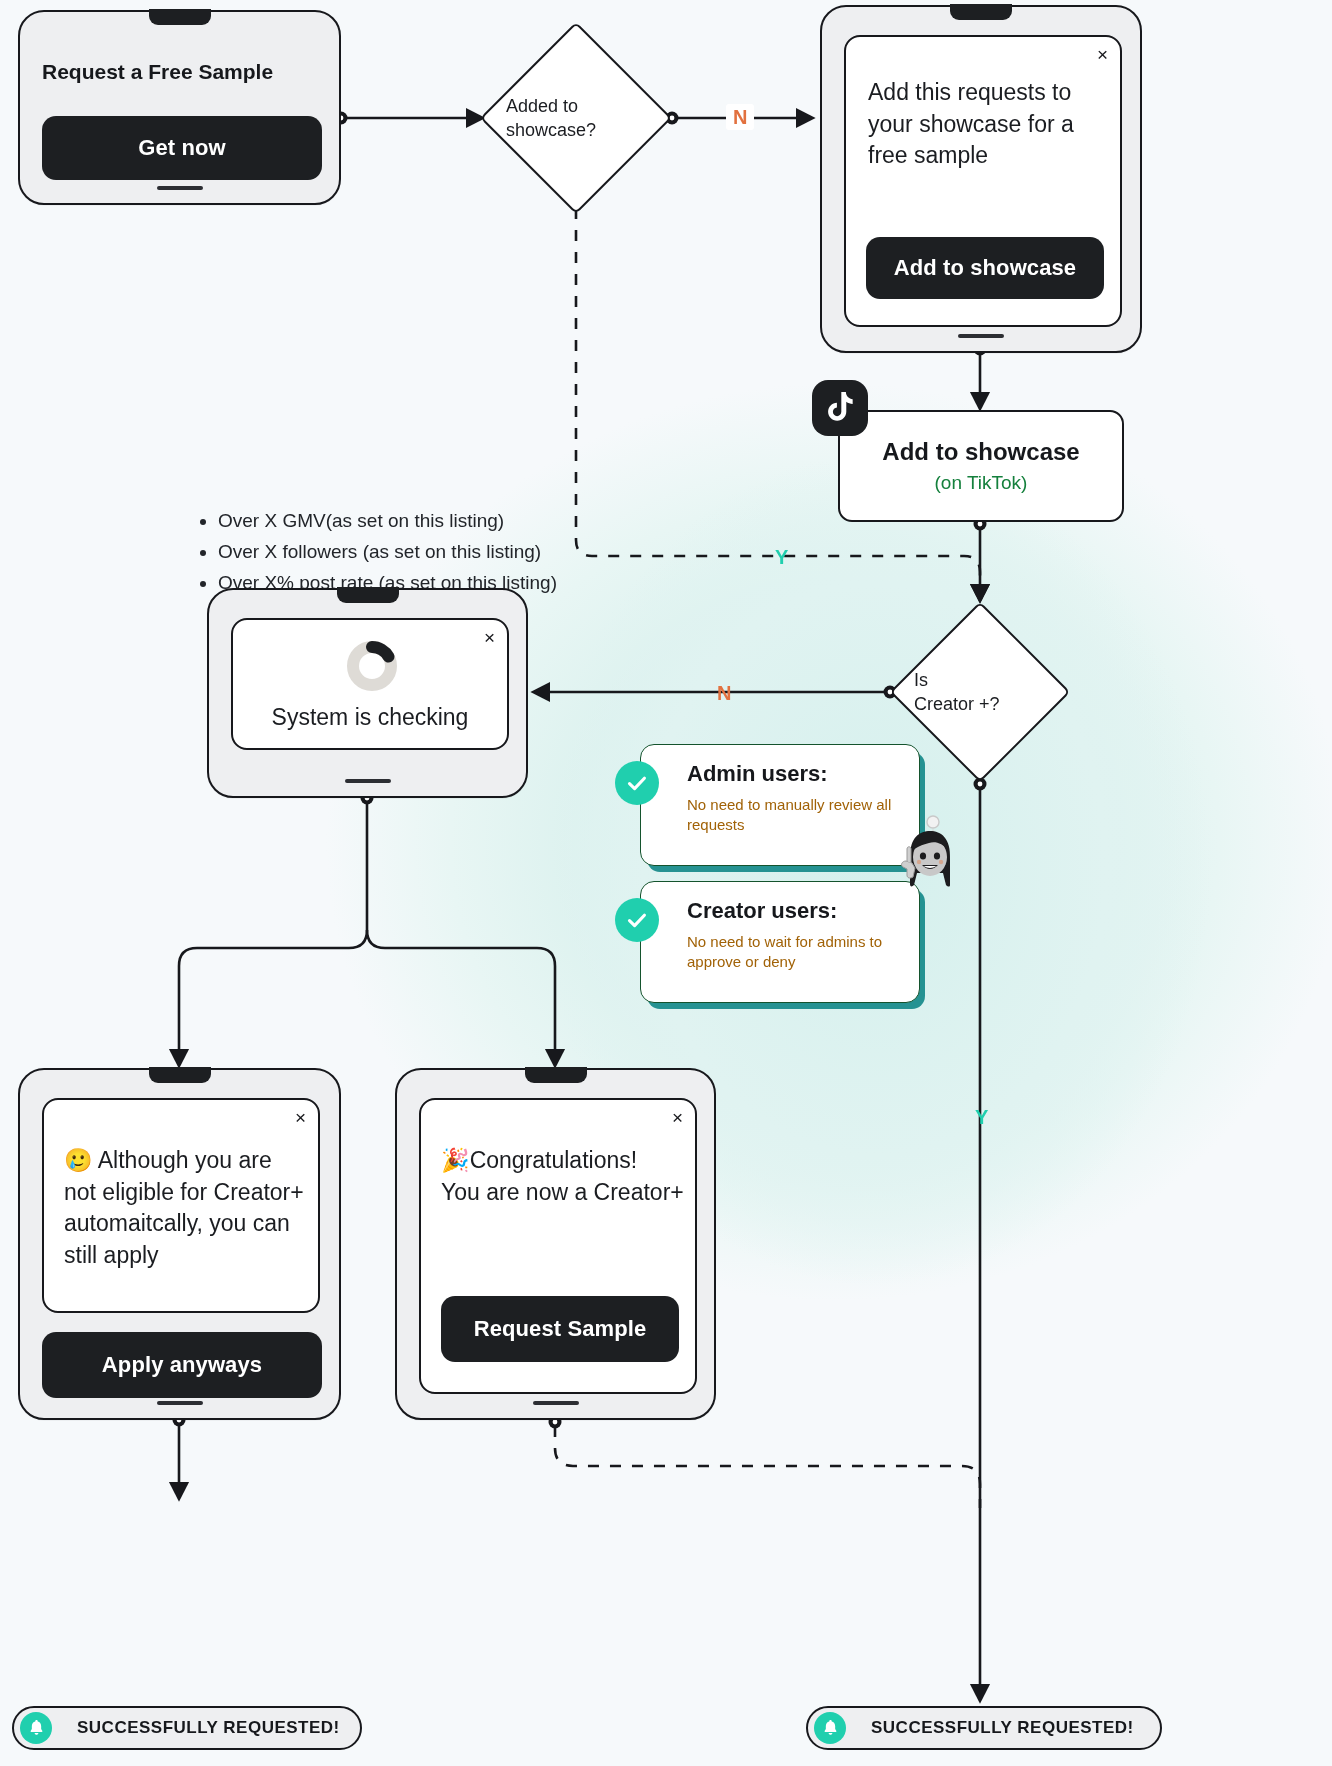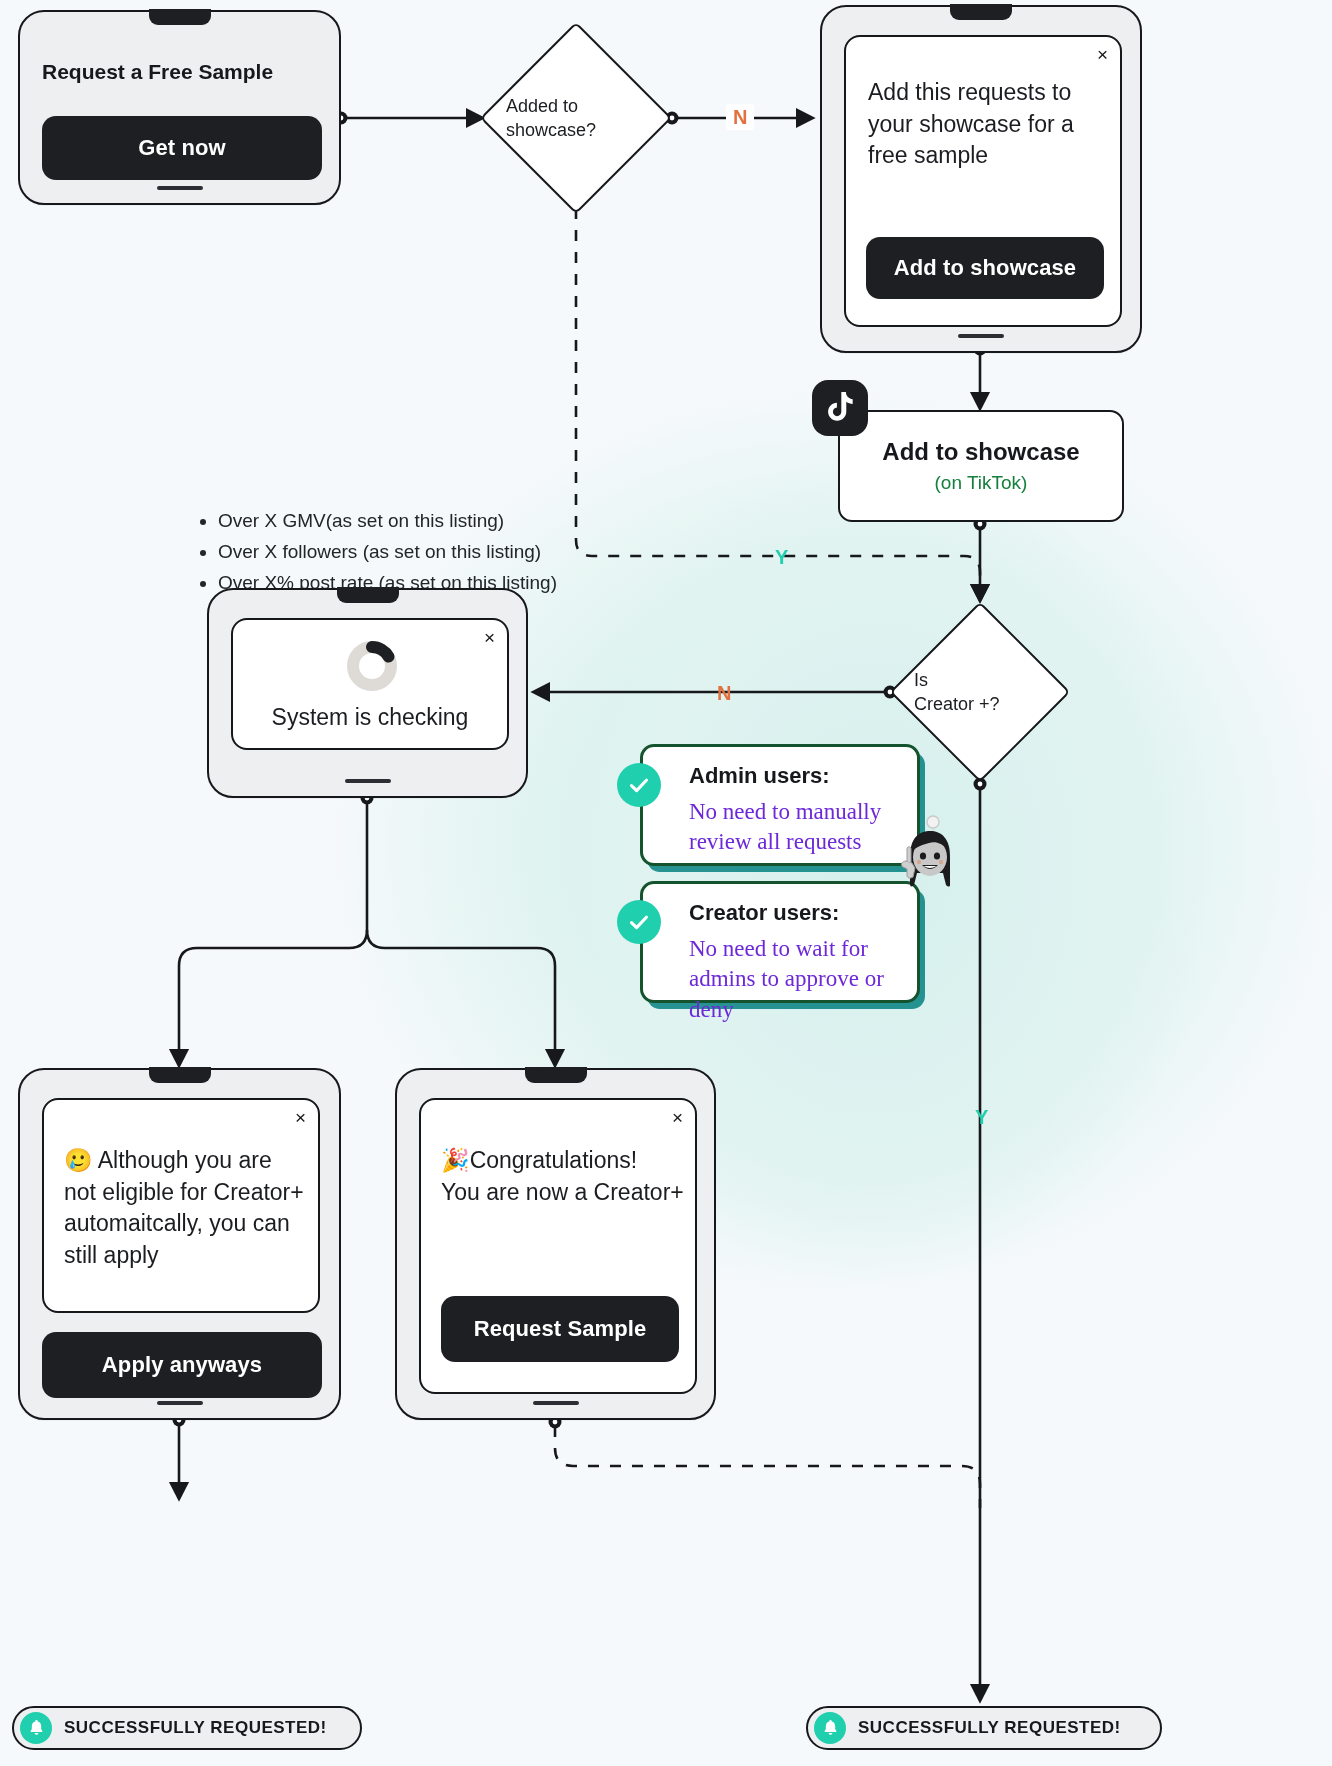--- a/index.html
+++ b/index.html
@@ -115,47 +115,47 @@
   .bullets {
     position: absolute;
     font-size: 19px; line-height: 1.32; color: #22252a;
   }
   .bullets li { margin-bottom: 6px; list-style: disc; margin-left: 18px; }
 
   
   .callout {
     position: absolute;
     background: #fff;
-    border: 3px solid #14532d;
+    border: 1px solid #14532d;
     border-radius: 14px;
     box-shadow: 6px 7px 0 -1px rgba(27,140,140,.95);
     padding: 16px 20px 18px 46px;
   }
   .callout .ck {
     position: absolute; left: -26px; top: 16px;
     width: 44px; height: 44px; border-radius: 50%;
     background: #20cfae;
     display: flex; align-items: center; justify-content: center;
   }
   .callout h4 { font-size: 22px; font-weight: 700; color: #16181c; margin-bottom: 8px; }
-  .callout p  { font-size: 23px; line-height: 1.32; color: #6d28d9; font-family: Liberation Serif, serif; }
+  .callout p  { font-size: 15px; line-height: 1.32; color: #a16207; }
 
   
   .memoji { position: absolute; width: 62px; height: 76px; }
 
   
   .toast {
     position: absolute;
     height: 44px;
     background: #eeeff1;
     border: 2.2px solid #17181c;
     border-radius: 22px;
     display: flex; align-items: center;
     padding: 0 20px 0 6px;
-    gap: 12px;
+    gap: 25px;
   }
   .toast .bell {
     width: 32px; height: 32px; border-radius: 50%;
     background: #20cfae;
     display: flex; align-items: center; justify-content: center;
     flex: 0 0 auto;
   }
   .toast span.txt {
     font-size: 17px; font-weight: 700; letter-spacing: .5px;
     color: #16181c; white-space: nowrap;

